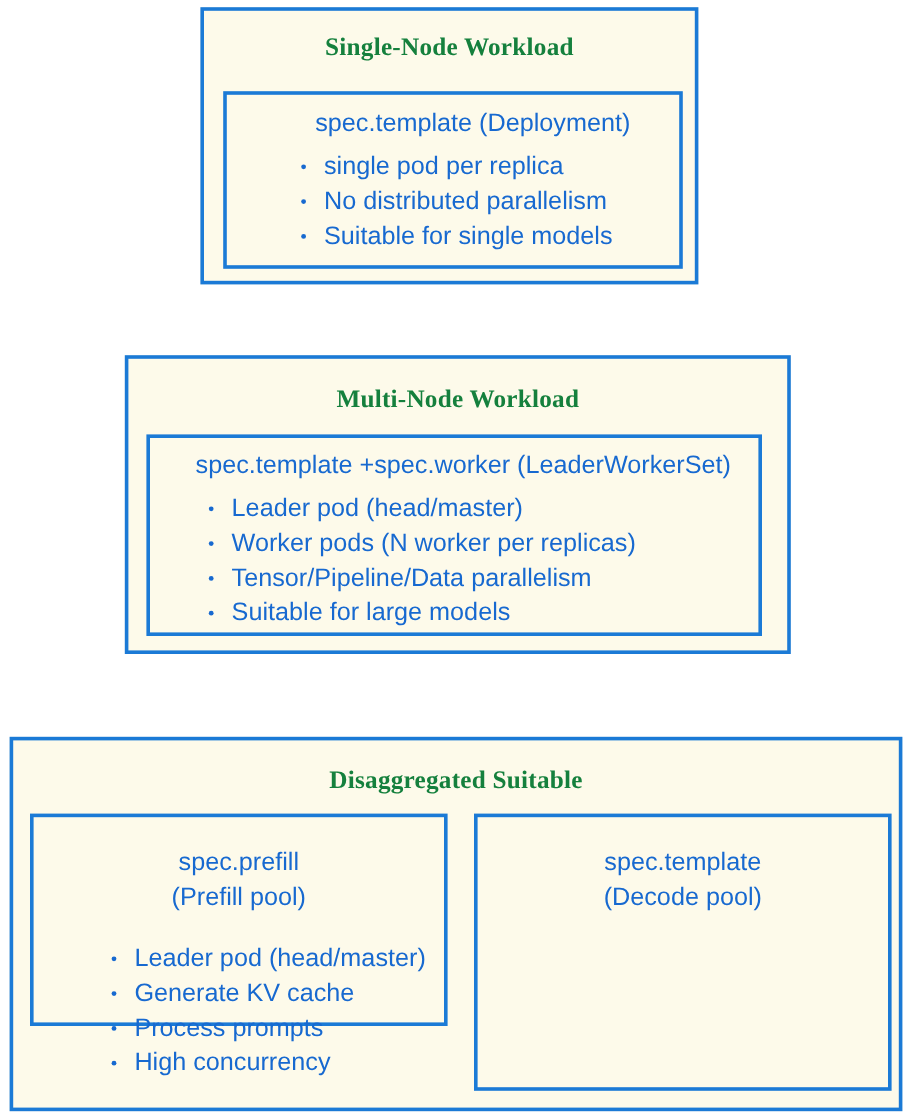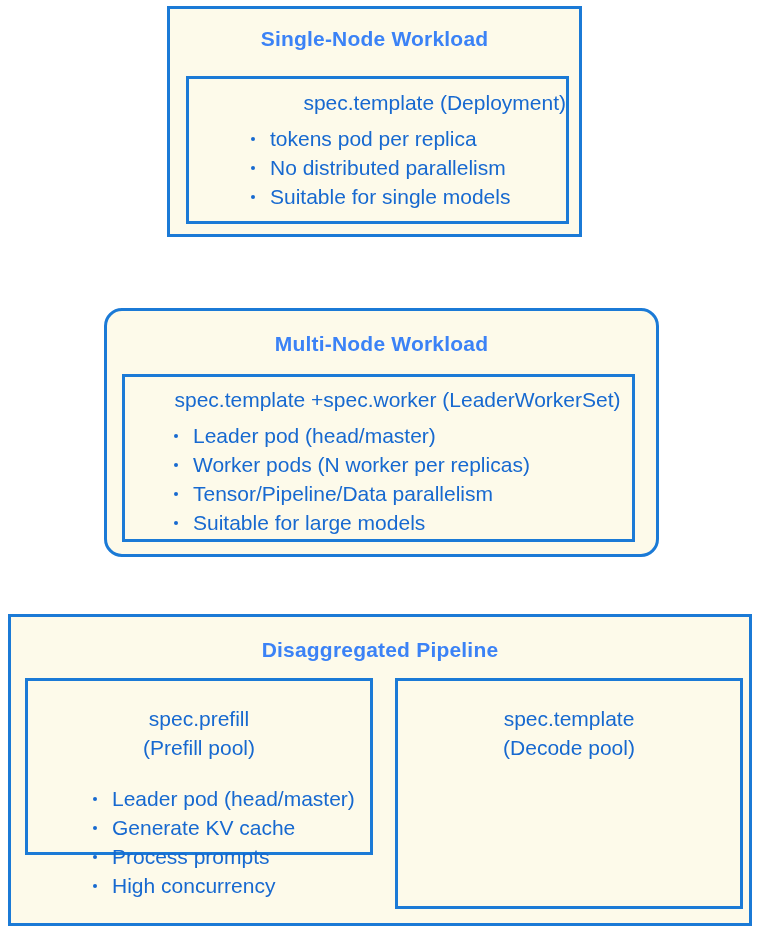--- a/index.html
+++ b/index.html
@@ -21,25 +21,25 @@
   }
 
   
   .card {
     position: absolute;
     box-sizing: border-box;
     border: 3px solid #1b7ad6;
     background: #fdfaea;
   }
   .card-title {
-    color: #3b82f6;
+    color: #15803d;
     font-weight: bold;
     text-align: center;
     letter-spacing: 0.2px;
-    font-family: Liberation Sans, sans-serif;
+    font-family: Liberation Serif, serif;
   }
 
   
   .spec {
     position: absolute;
     box-sizing: border-box;
     border: 3px solid #1b7ad6;
     background: #fdfaea;
     color: #1769d0;
   }
@@ -90,57 +90,56 @@
     left: 16px;
     top: 67px;
     width: 383px;
     height: 148px;
   }
   #spec-single .spec-heading {
     position: absolute;
     left: 0; right: 0;
     top: 12px;
     font-size: 21px;
-    text-align: right;
+    text-align: center;
     padding-left: 33px;
   }
   #spec-single .bullets {
     position: absolute;
     left: 58px;
     top: 45px;
     font-size: 21px;
     line-height: 29px;
   }
 
   
   #card-multi {
     left: 104px;
-    top: 308px;
+    top: 296px;
     width: 555px;
     height: 249px;
-    border-radius: 18px;
   }
   #card-multi .card-title {
     position: absolute;
     left: 0; right: 0;
     top: 21px;
     font-size: 21px;
   }
   #spec-multi {
     left: 15px;
     top: 63px;
     width: 513px;
     height: 168px;
   }
   #spec-multi .spec-heading {
     position: absolute;
     left: 0; right: 0;
     top: 11px;
     font-size: 21px;
-    text-align: center;
+    text-align: left;
     padding-left: 18px;
     margin-left: 20px;
   }
   #spec-multi .bullets {
     position: absolute;
     left: 45px;
     top: 44px;
     font-size: 21px;
     line-height: 29px;
   }
@@ -196,21 +195,21 @@
 <body>
 
 <div class="diagram">
 
   <div class="card" id="card-single">
     <div class="card-title">Single-Node Workload</div>
 
     <div class="spec" id="spec-single">
       <div class="spec-heading">spec.template (Deployment)</div>
       <ul class="bullets">
-        <li>tokens pod per replica</li>
+        <li>single pod per replica</li>
         <li>No distributed parallelism</li>
         <li>Suitable for single models</li>
       </ul>
     </div>
   </div>
 
   <div class="card" id="card-multi">
     <div class="card-title">Multi-Node Workload</div>
 
     <div class="spec" id="spec-multi">
@@ -218,21 +217,21 @@
       <ul class="bullets">
         <li>Leader pod (head/master)</li>
         <li>Worker pods (N worker per replicas)</li>
         <li>Tensor/Pipeline/Data parallelism</li>
         <li>Suitable for large models</li>
       </ul>
     </div>
   </div>
 
   <div class="card" id="card-disagg">
-    <div class="card-title">Disaggregated Pipeline</div>
+    <div class="card-title">Disaggregated Suitable</div>
 
     <div class="spec" id="spec-prefill">
       <div class="spec-heading">spec.prefill
 (Prefill pool)</div>
       <ul class="bullets">
         <li>Leader pod (head/master)</li>
         <li>Generate KV cache</li>
         <li>Process prompts</li>
         <li>High concurrency</li>
       </ul>

